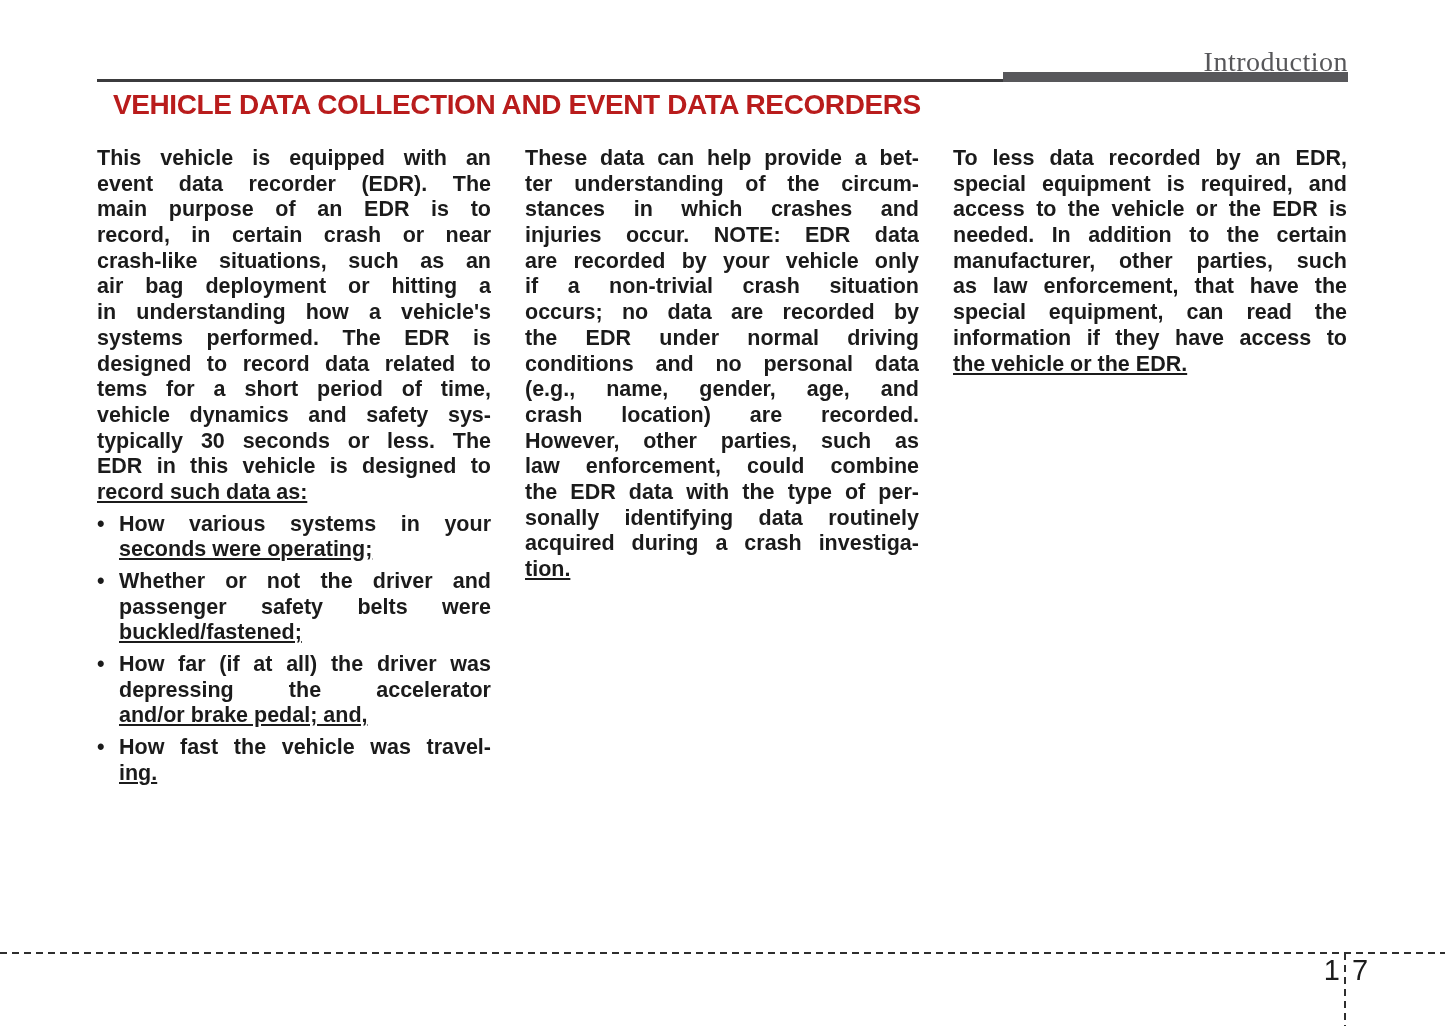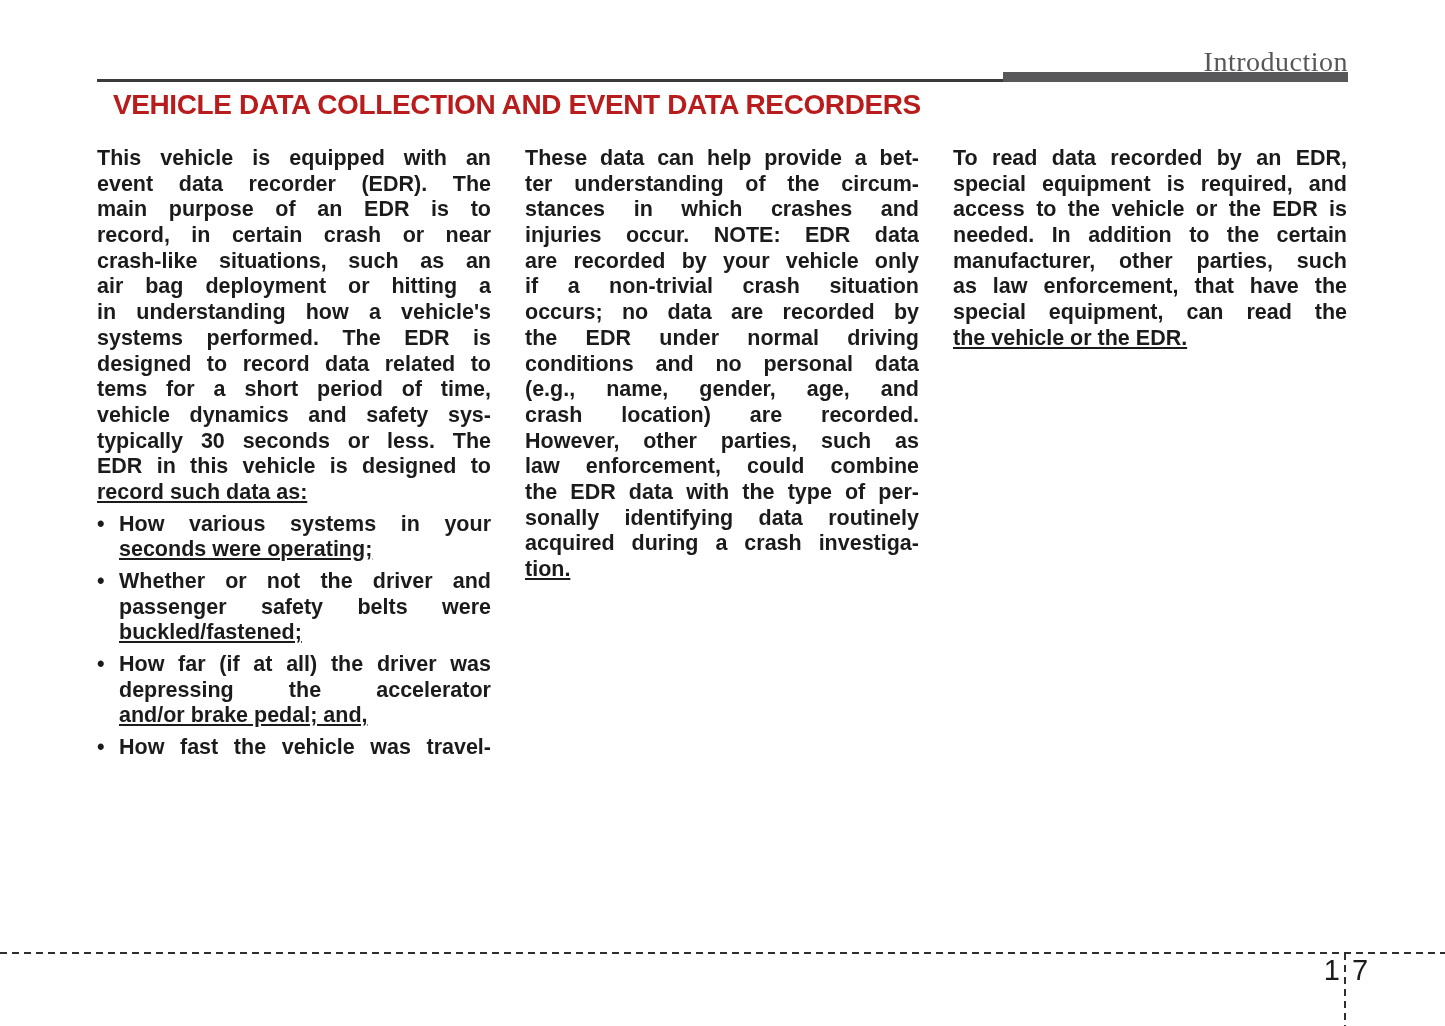--- a/index.html
+++ b/index.html
@@ -177,20 +177,21 @@
             <div class="bullet-lines">
               <div class="tline">How far (if at all) the driver was</div>
               <div class="tline">depressing the accelerator</div>
               <div class="tline tline-last">and/or brake pedal; and,</div>
             </div>
           </li>
           <li>
             <span class="bullet-marker">•</span>
             <div class="bullet-lines">
               <div class="tline">How fast the vehicle was travel-</div>
+              <div class="tline tline-last">ing.</div>
             </div>
           </li>
         </ul>
     </section>
     <section class="col">
       <div class="para">
           <div class="tline">These data can help provide a bet-</div>
           <div class="tline">ter understanding of the circum-</div>
           <div class="tline">stances in which crashes and</div>
           <div class="tline">injuries occur. NOTE: EDR data</div>
@@ -204,27 +205,28 @@
           <div class="tline">However, other parties, such as</div>
           <div class="tline">law enforcement, could combine</div>
           <div class="tline">the EDR data with the type of per-</div>
           <div class="tline">sonally identifying data routinely</div>
           <div class="tline">acquired during a crash investiga-</div>
           <div class="tline tline-last">tion.</div>
         </div>
     </section>
     <section class="col">
       <div class="para">
-          <div class="tline">To read data recorded by an EDR,</div>
+          <div class="tline">To less data recorded by an EDR,</div>
           <div class="tline">special equipment is required, and</div>
           <div class="tline">access to the vehicle or the EDR is</div>
           <div class="tline">needed. In addition to the certain</div>
           <div class="tline">manufacturer, other parties, such</div>
           <div class="tline">as law enforcement, that have the</div>
           <div class="tline">special equipment, can read the</div>
+          <div class="tline">information if they have access to</div>
           <div class="tline tline-last">the vehicle or the EDR.</div>
         </div>
     </section>
   </main>
 
   <div class="dash-h"></div>
   <div class="dash-v"></div>
   <div class="chapter-num">1</div>
   <div class="page-num">7</div>
 

